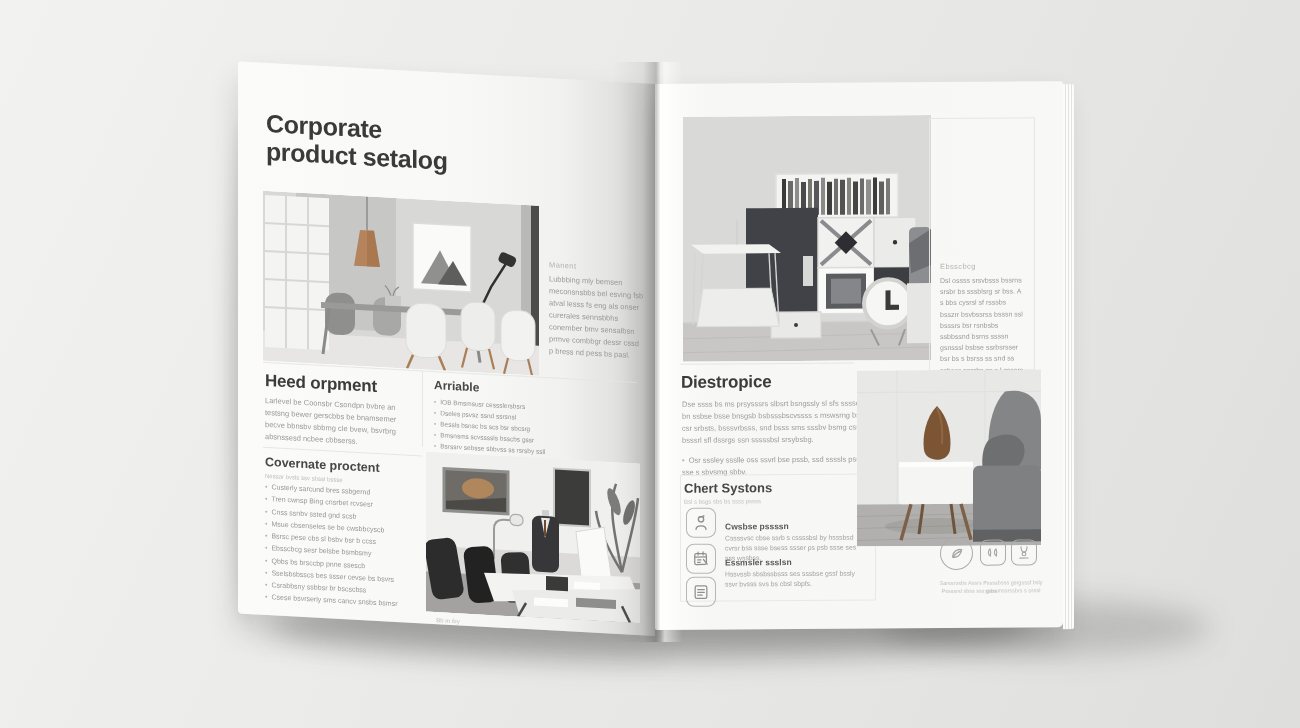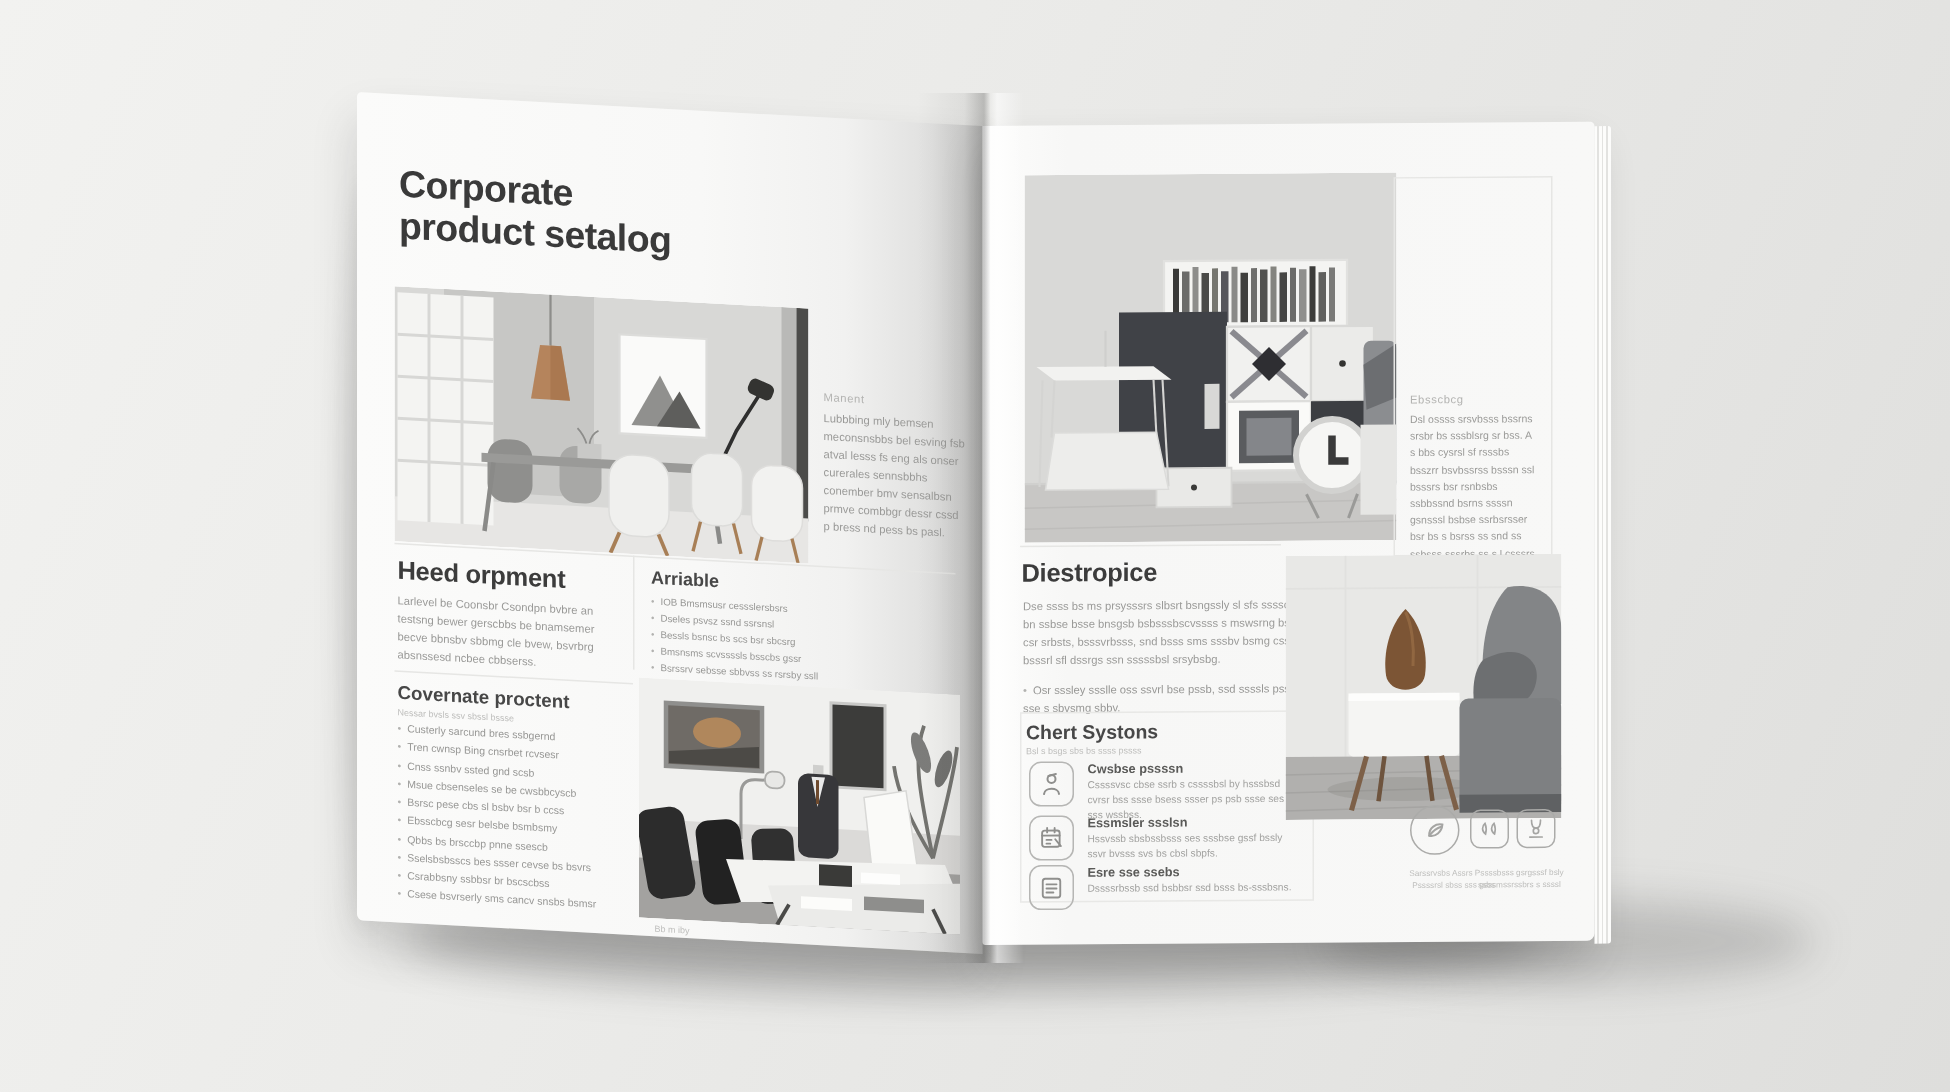--- a/index.html
+++ b/index.html
@@ -42,21 +42,21 @@
   .body { font-size:7.5px; line-height:1.6; color:#9a9a98; }
   .tiny { font-size:6px; line-height:1.5; color:#bebebc; }
   .blist { list-style:none; font-size:7px; line-height:1.75; color:#979795; }
   .blist li::before { content:"•"; margin-right:4px; color:#b2b2b0; }
   .hair { position:absolute; background:#e6e6e4; }
   .abs { position:absolute; }
 
   .feature-row { position:absolute; display:flex; gap:9px; width:180px; }
   .feature-icon { flex:0 0 30px; width:30px; height:30px; border:1px solid #b6b6b4; border-radius:8px;
     display:flex; align-items:center; justify-content:center; background:transparent; }
-  .feature-title { font-size:8.5px; font-weight:bold; color:#5a5a58; margin-bottom:2px; }
+  .feature-title { font-size:8.5px; font-weight:bold; color:#5a5a58; margin-bottom:2px;margin-top:14px; }
   .feature-desc { font-size:6.8px; line-height:1.5; color:#a3a3a1; }
 
   .badge { position:absolute; border:1.3px solid #ababa9; display:flex; align-items:center; justify-content:center; }
   .badge-round { width:33px; height:33px; border-radius:50%; }
   .badge-sq { width:26px; height:26px; border-radius:7px; }
 
   .photo { position:absolute; overflow:hidden; }
   .photo svg { display:block; width:100%; height:100%; }
 </style>
 </head>
@@ -303,24 +303,20 @@
 
     <div class="feature-row" style="left:31px; top:493px;">
       <div class="feature-icon">
         <svg width="20" height="20" viewBox="0 0 24 24" fill="none" stroke="#8f8f8d" stroke-width="1.5" stroke-linecap="round">
           <rect x="5" y="5" width="14" height="15" rx="2"></rect>
           <line x1="8" y1="9.5" x2="16" y2="9.5"></line>
           <line x1="8" y1="12.8" x2="16" y2="12.8"></line>
           <line x1="8" y1="16" x2="13.5" y2="16"></line>
         </svg>
       </div>
-      <div>
-        <div class="feature-title">Esre sse ssebs</div>
-        <div class="feature-desc">Dssssrbssb ssd bsbbsr ssd bsss bs-sssbsns.</div>
-      </div>
     </div>
 
     <div class="photo" style="left:202px; top:288px; width:184px; height:176px;">
       <svg viewBox="0 0 184 176" preserveAspectRatio="none">
         <rect width="184" height="134" fill="#e8e8e6"></rect>
         <g stroke="#e1e1df" stroke-width="1.2">
           <line x1="40" y1="0" x2="40" y2="134"></line>
             <line x1="128" y1="0" x2="128" y2="134"></line>
             <line x1="0" y1="22" x2="184" y2="22"></line>
         </g>

